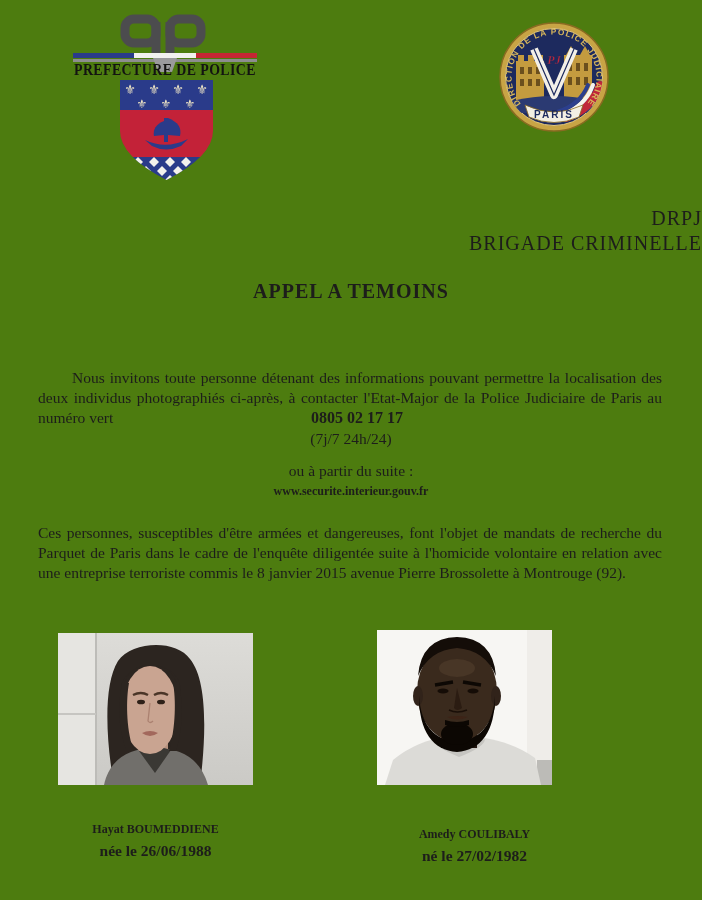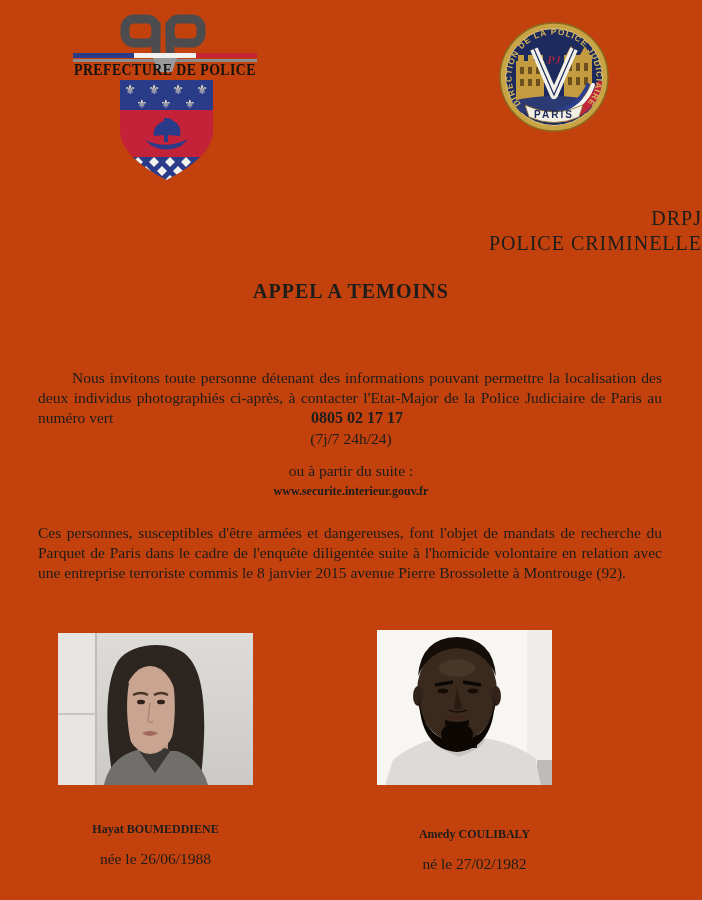--- a/index.html
+++ b/index.html
@@ -1,17 +1,17 @@
 <!DOCTYPE html>
 <html><head>
 <meta charset="utf-8">
 <style>
   html,body{margin:0;padding:0;background:#ffffff;}
   .page{
-    position:relative;width:702px;height:900px;background:#c2410c;overflow:hidden;
+    position:relative;width:702px;height:900px;background:#4d7c0f;overflow:hidden;
     font-family:"Liberation Serif","DejaVu Serif",serif;color:#1d1d1b;
   }
   .abs{position:absolute;}
 
   
   .logo-pp{left:73px;top:14px;width:184px;height:170px;}
   .logo-dpj{left:498px;top:21px;width:112px;height:112px;}
 
   
   .titles{left:0;right:0;top:206px;text-align:center;}
@@ -33,21 +33,21 @@
   .photo{background:#e8e7e3;}
   .photo-left{left:58px;top:633px;width:195px;height:152px;}
   .photo-right{left:377px;top:630px;width:175px;height:155px;}
   .photo svg{display:block;}
 
   
   .caption{text-align:center;}
   .caption-left{left:58px;top:820px;width:195px;}
   .caption-right{left:377px;top:825px;width:195px;}
   .suspect-name{font-weight:bold;font-size:12px;line-height:18px;}
-  .suspect-birth{margin-top:12px;font-size:15.5px;line-height:18px;}
+  .suspect-birth{margin-top:4px;font-size:15.5px;line-height:18px;font-weight:bold;}
 </style>
 </head>
 <body>
 
 <div class="page">
 
   <div class="abs logo-pp">
     <svg width="184" height="170" viewBox="0 0 184 170">
 
       <g fill="none" stroke="#4c4c4e" stroke-width="9">
@@ -170,21 +170,21 @@
       </g>
 
       <text font-size="8.3" font-weight="bold" fill="#d8b75b" letter-spacing="1.1" font-family="Liberation Sans, sans-serif">
         <textPath href="#ringArc" startOffset="50%" text-anchor="middle">DIRECTION DE LA POLICE JUDICIAIRE</textPath>
       </text>
     </svg>
   </div>
 
   <div class="abs titles">
     <div class="title-line">DRPJ</div>
-    <div class="title-line">POLICE CRIMINELLE</div>
+    <div class="title-line">BRIGADE CRIMINELLE</div>
     <div class="title-main">APPEL A TEMOINS</div>
   </div>
 
   <p class="abs para para-intro">Nous invitons toute personne détenant des informations pouvant permettre la localisation des deux individus photographiés ci-après, à contacter l'Etat-Major de la Police Judiciaire de Paris au numéro vert</p>
 
   <div class="abs hotline">
     <div class="hotline-number">0805 02 17 17</div>
     <div class="hotline-hours">(7j/7 24h/24)</div>
     <div class="hotline-site-intro">ou à partir du suite :</div>
     <div class="hotline-url">www.securite.interieur.gouv.fr</div>

